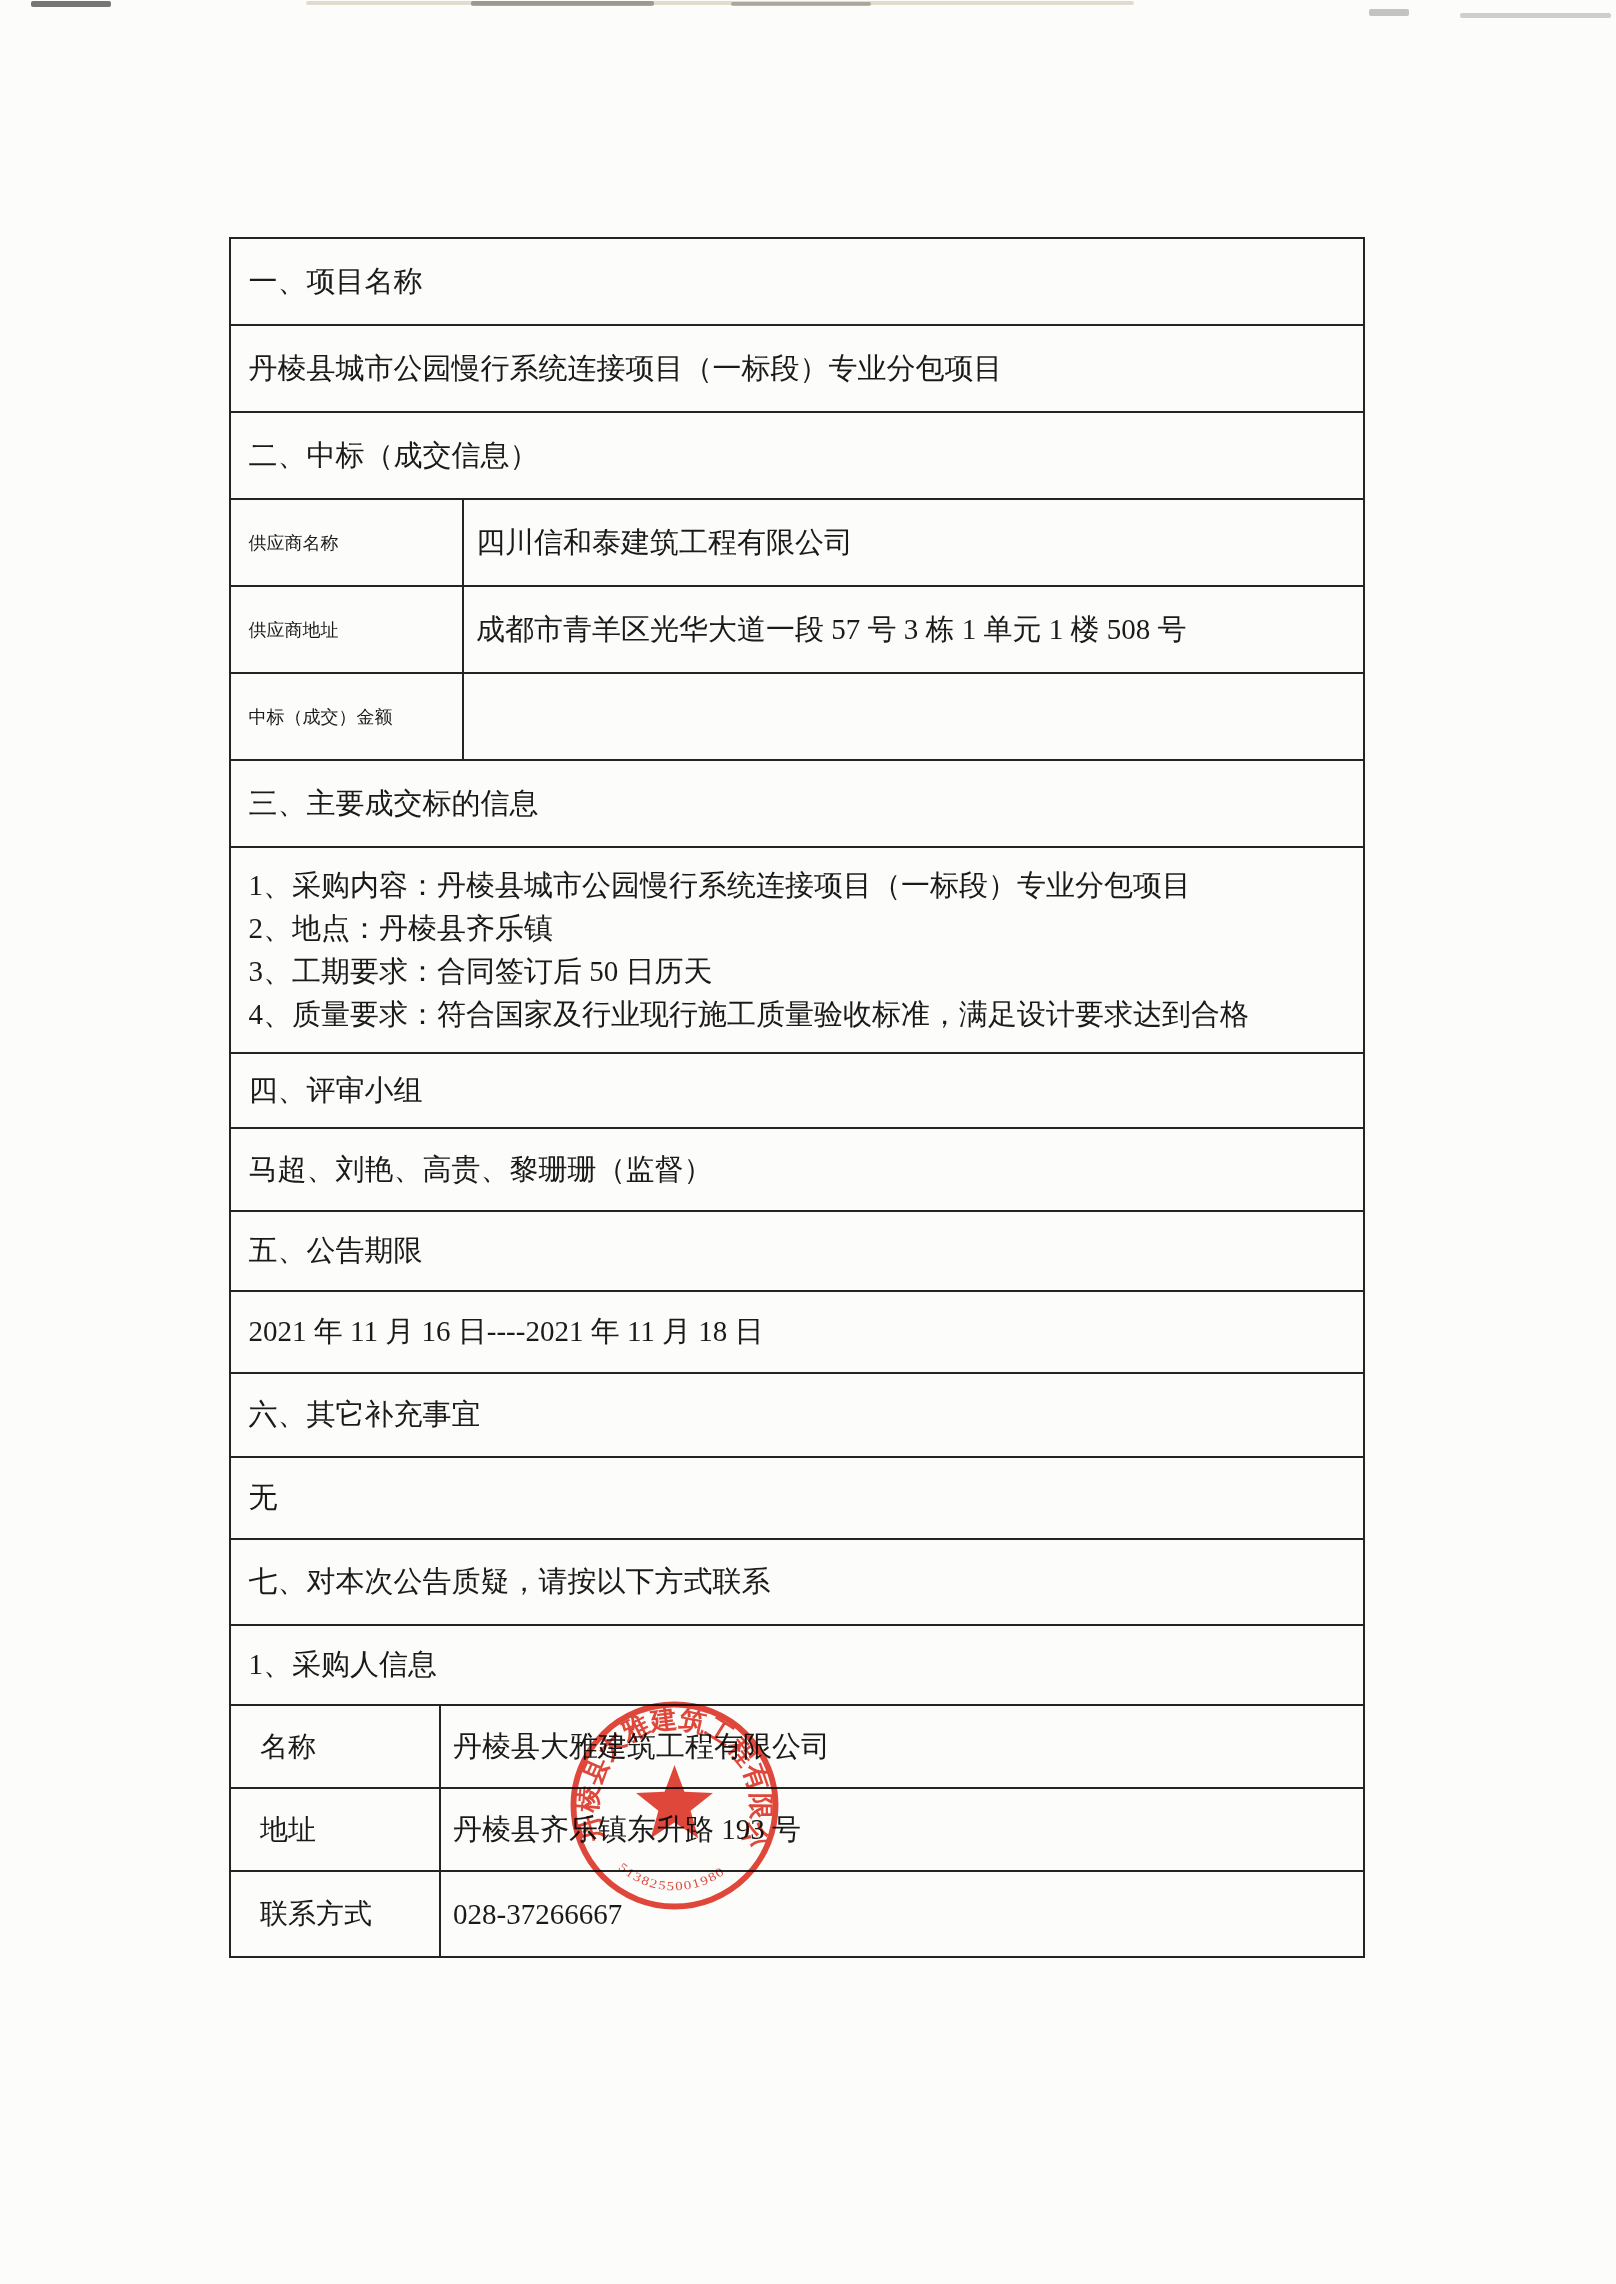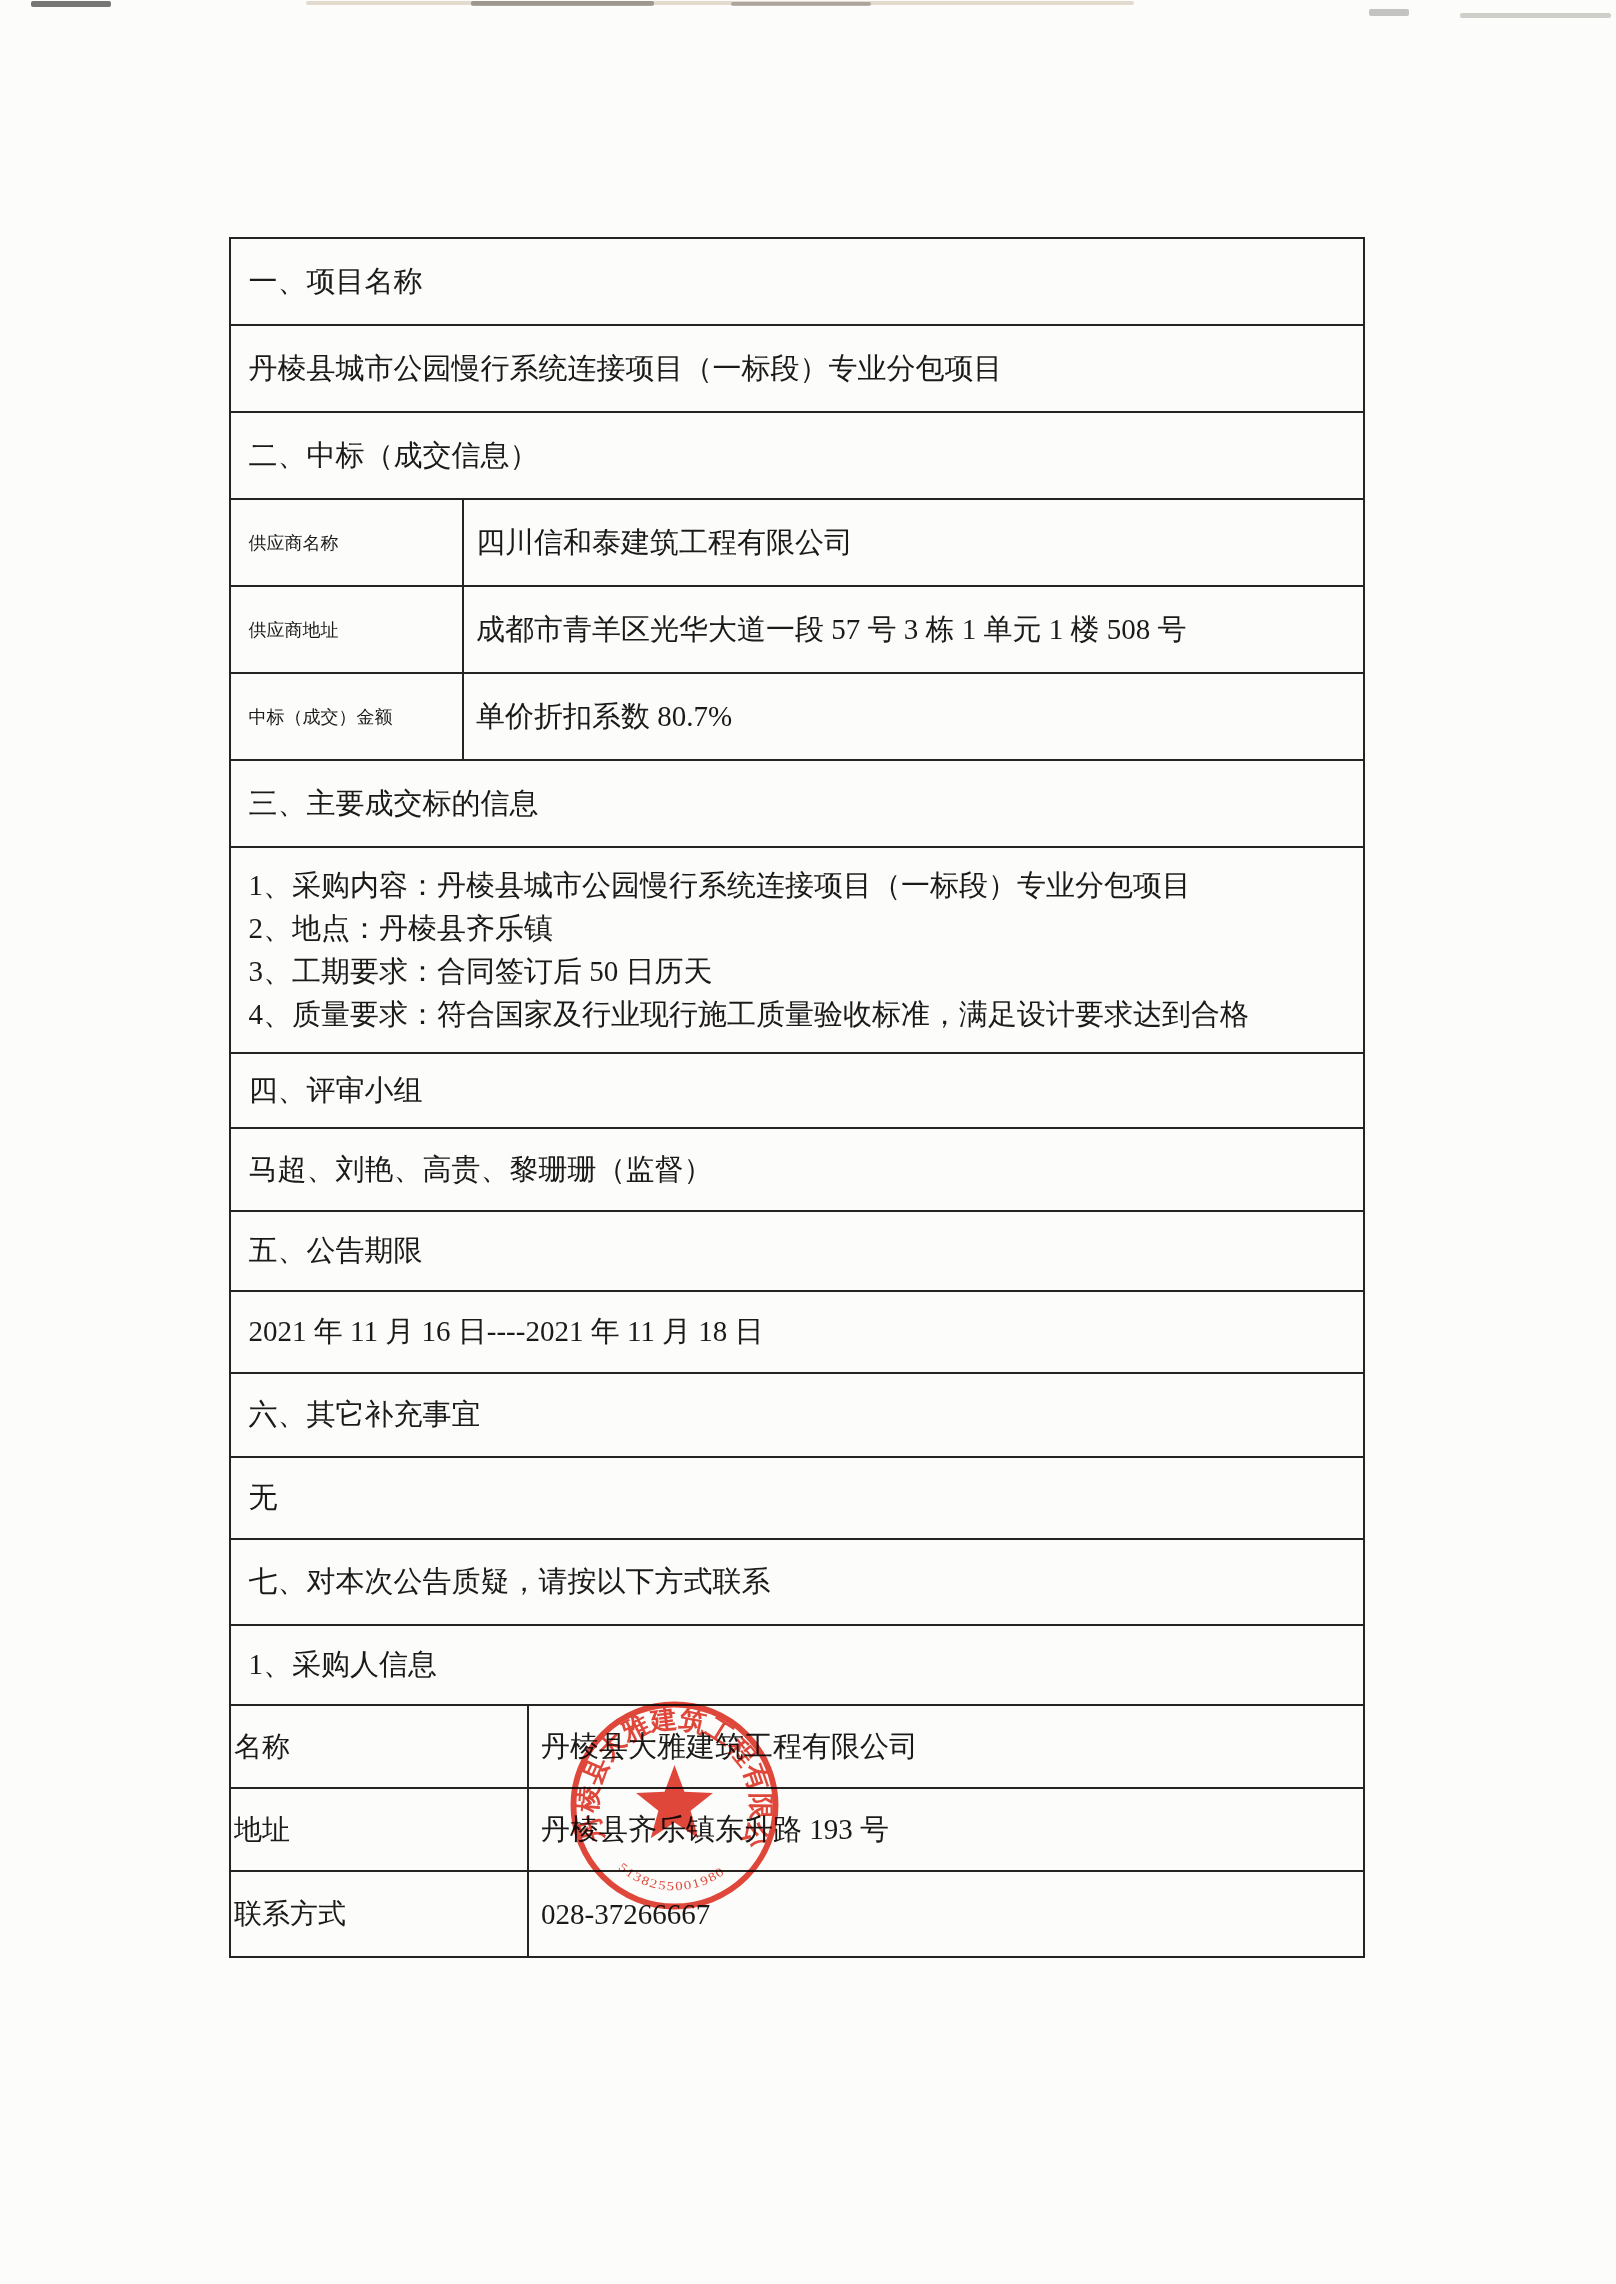--- a/index.html
+++ b/index.html
@@ -35,21 +35,21 @@
     border-bottom:2px solid #262420;
     box-sizing:content-box;
     font-size:29px;
     white-space:nowrap;
     text-align:center;
   }
   .row:last-child { border-bottom:none; }
   .row .pad { padding-left:17.6px; }
   .cell { display:flex; align-items:center; height:100%; }
   .cell.label { width:233px; border-right:2px solid #262420; padding-left:17.6px; box-sizing:border-box; font-size:18px; }
-  .cell.label-wide { width:298px; border-right:2px solid #262420; padding-left:3px; box-sizing:border-box; font-size:28px; }
+  .cell.label-wide { width:210px; border-right:2px solid #262420; padding-left:29px; box-sizing:border-box; font-size:28px; }
   .cell.value { flex:1; padding-left:12px; }
   .multiline {
     display:flex; flex-direction:column; justify-content:center;
     align-items:flex-start; line-height:43px;
   }
   .multiline span { white-space:nowrap; }
 
   .h131{height:85px}.h130{height:85px}.h313{height:204px}
   .h112{height:73px}.h124{height:81px}.h120{height:78px}
   .h122{height:80px}.h126{height:82px}.h123{height:80px}
@@ -92,21 +92,20 @@
       <div class="cell value">四川信和泰建筑工程有限公司</div>
     </div>
 
     <div class="row h130">
       <div class="cell label">供应商地址</div>
       <div class="cell value">成都市青羊区光华大道一段 57 号 3 栋 1 单元 1 楼 508 号</div>
     </div>
 
     <div class="row h130">
       <div class="cell label">中标（成交）金额</div>
-      <div class="cell value">单价折扣系数 80.7%</div>
     </div>
 
     <div class="row h131">
       <span class="pad">三、主要成交标的信息</span>
     </div>
 
     <div class="row h313">
       <div class="multiline pad">
         <span>1、采购内容：丹棱县城市公园慢行系统连接项目（一标段）专业分包项目</span>
         <span>2、地点：丹棱县齐乐镇</span>

